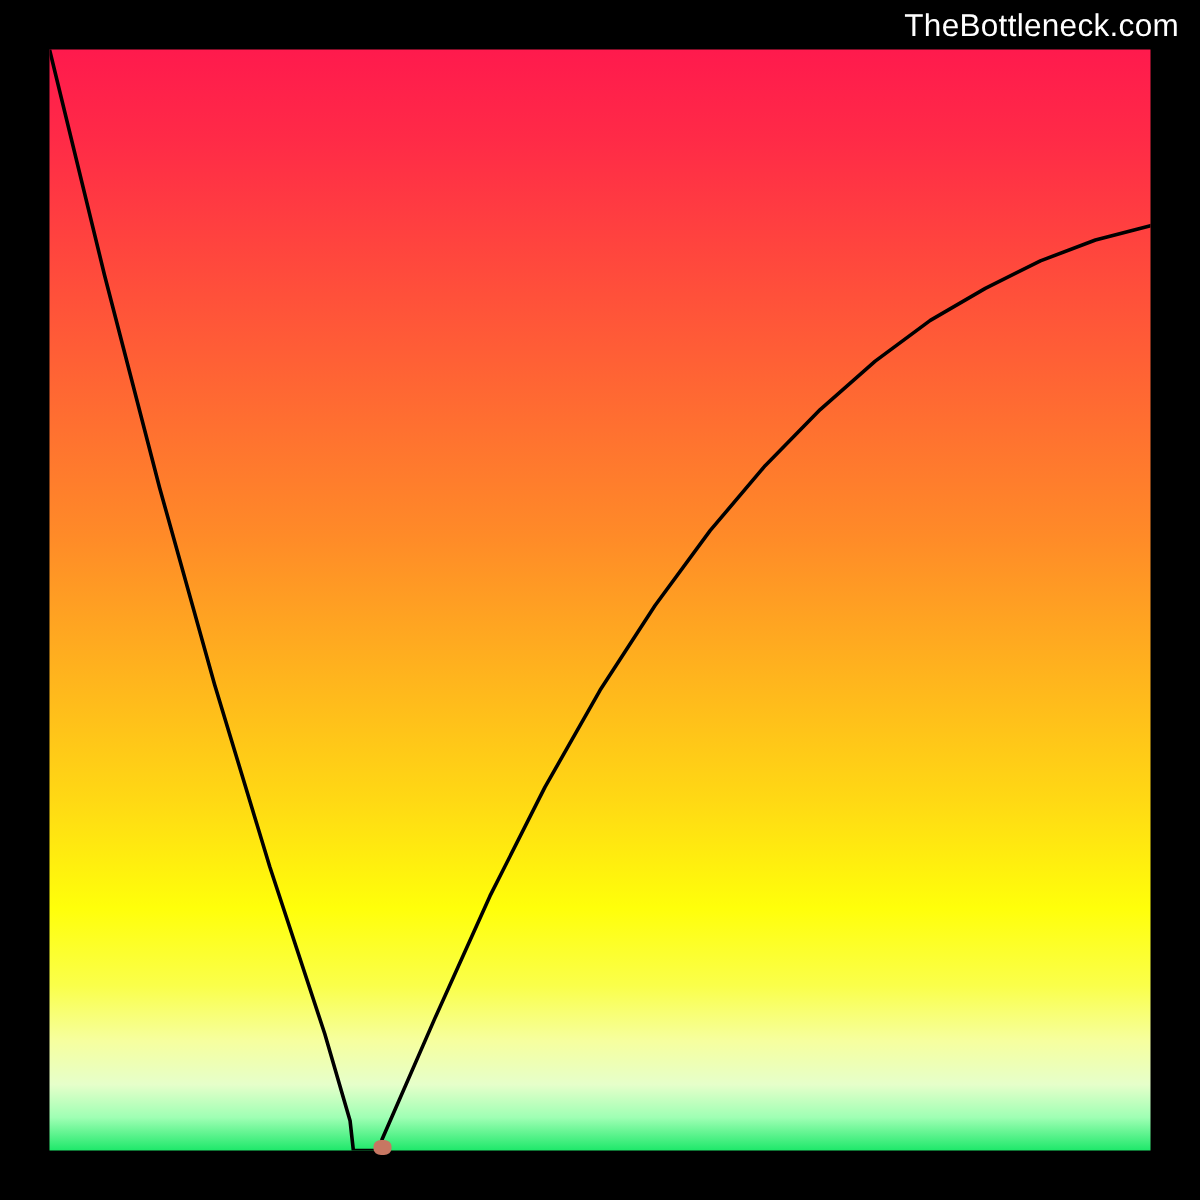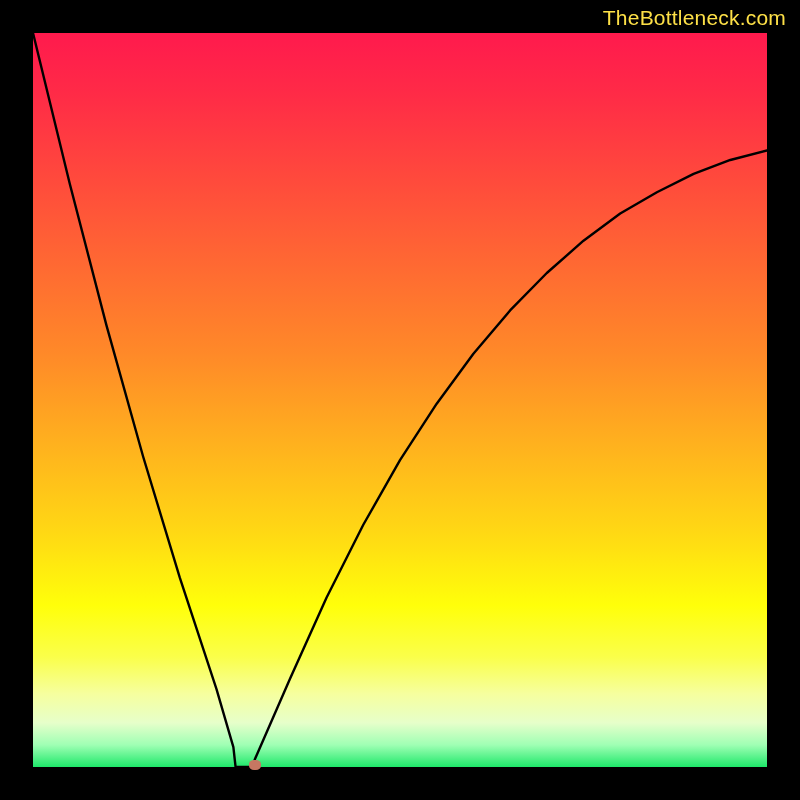--- a/index.html
+++ b/index.html
@@ -53,21 +53,21 @@
     width: 12px;
     height: 10px;
     border-radius: 5px / 4px;
     background: #c77762;
     transform: translate(-50%, -50%);
   }
   .watermark {
     position: absolute;
     top: 6px;
     right: 14px;
-    color: #fde047;
+    color: #ffffff;
     font-size: 21px;
     letter-spacing: 0.2px;
     user-select: none;
   }
 </style>
 </head>
 <body>
 
 <div class="frame">
   <div class="plot-area">

